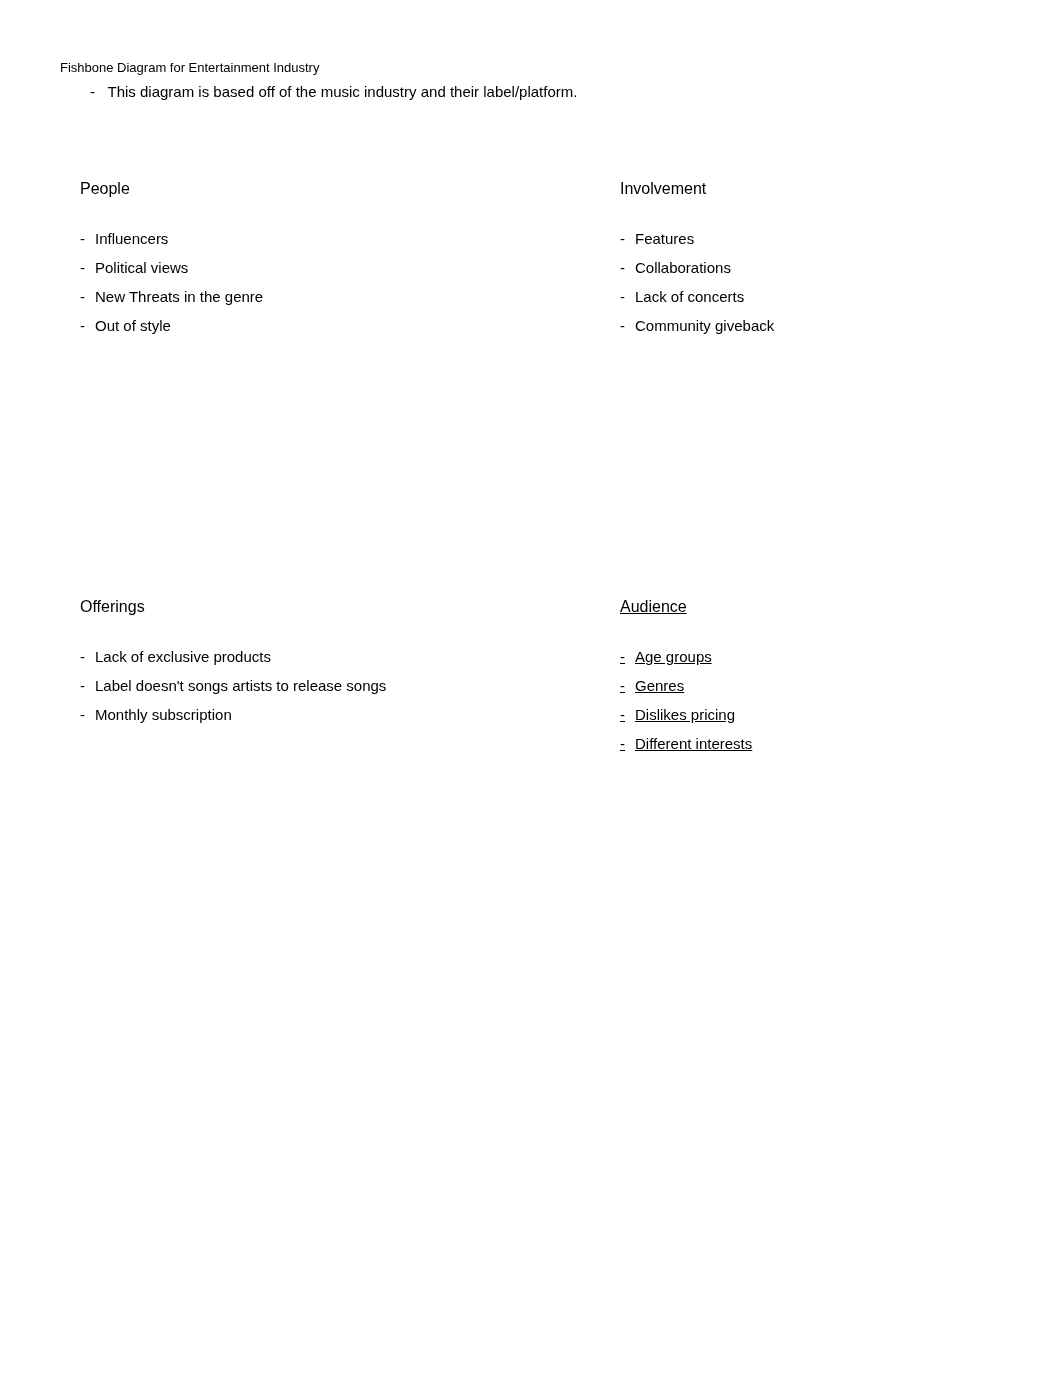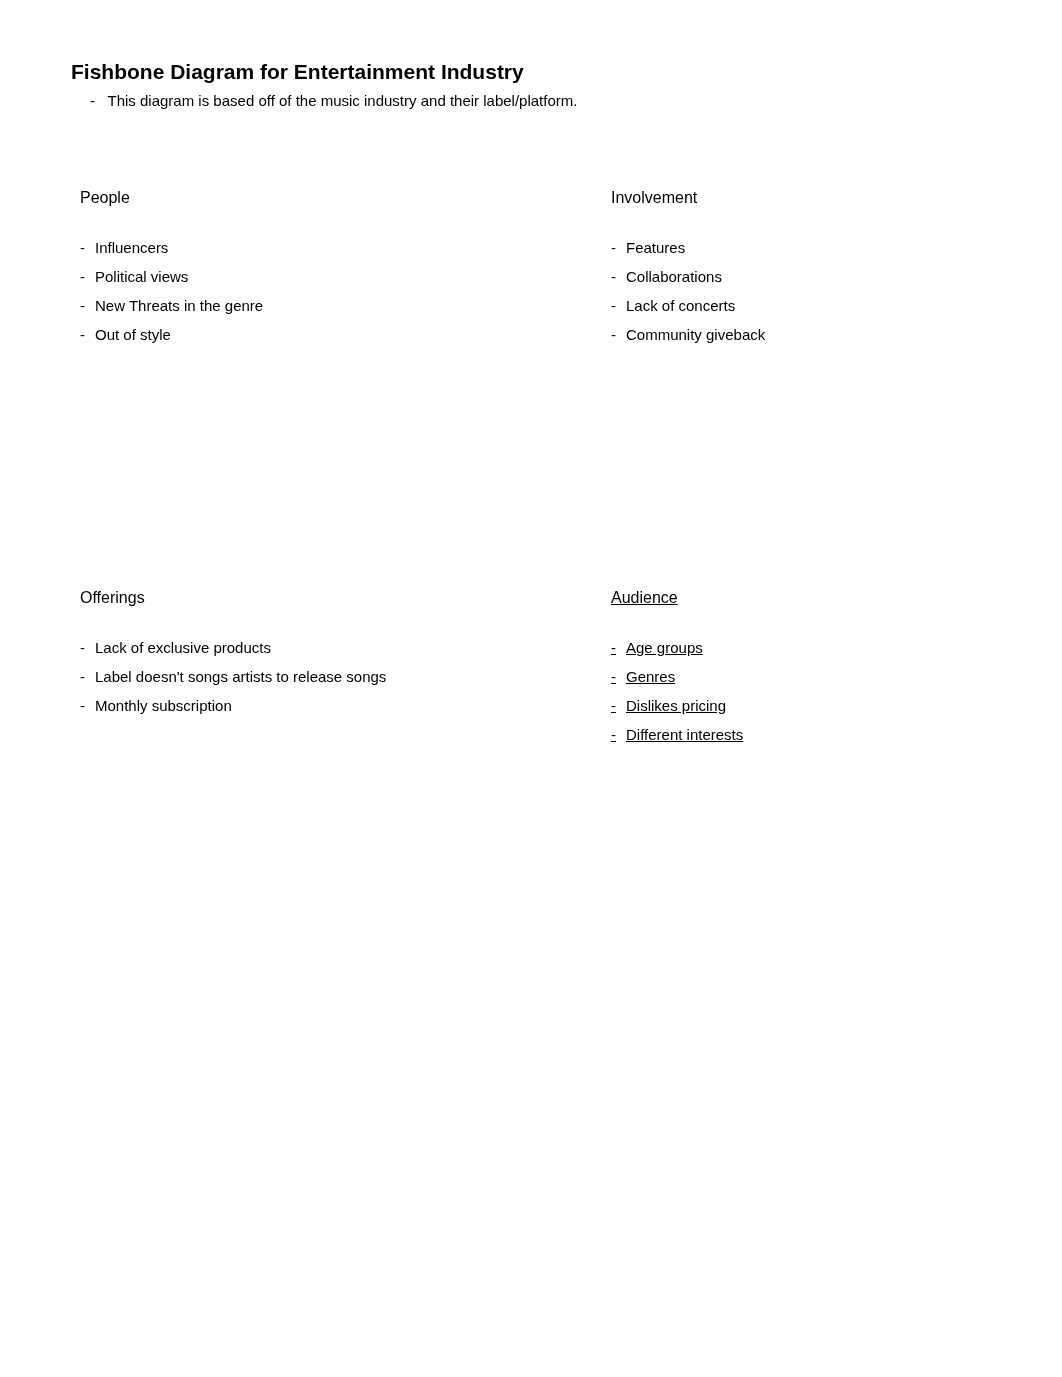--- a/index.html
+++ b/index.html
@@ -20,42 +20,41 @@
 
     .page-content {
       padding: 60px 60px 60px 60px;
     }
 
     .header-section {
       margin-bottom: 60px;
     }
 
     .main-title {
-      font-weight: bold;
-      font-size: 21px;
+      font-weight: normal;
+      font-size: 13px;
       margin-bottom: 8px;
-      margin-left: 11px;
     }
 
     .subtitle {
       margin-left: 30px;
       font-size: 15px;
       margin-bottom: 4px;
     }
 
     .sub-subtitle {
       margin-left: 70px;
       font-size: 15px;
     }
 
     .quadrant-grid {
       display: grid;
       grid-template-columns: 1fr 1fr;
       grid-template-rows: auto auto;
-      gap: 0;
+      gap: 18px;
       margin-top: 20px;
     }
 
     .quadrant {
       padding: 20px 30px 40px 30px;
       min-height: 400px;
     }
 
     .quadrant-label {
       font-size: 16px;

